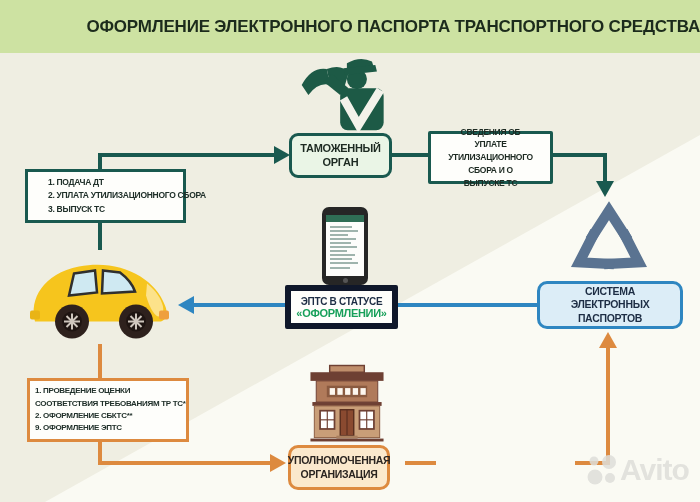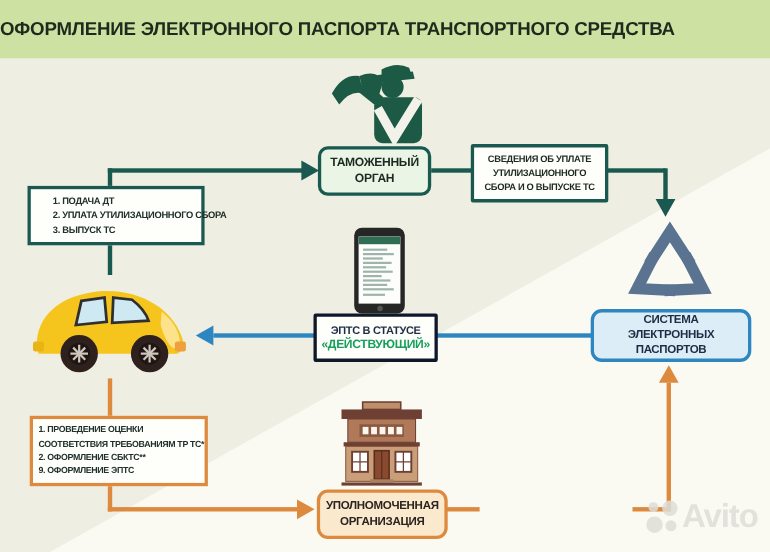--- a/index.html
+++ b/index.html
@@ -9,21 +9,21 @@
     font-family:"Liberation Sans",sans-serif;
     -webkit-font-smoothing:antialiased;
   }
   .wedge{
     position:absolute;left:0;top:0;width:700px;height:502px;
     background:#fafaf3;
     clip-path:polygon(45px 502px,700px 135px,700px 502px);
   }
   .banner{
     position:absolute;left:0;top:0;width:700px;height:53px;
-    background:#cde2a2;display:flex;align-items:center;justify-content:flex-start;
+    background:#cde2a2;display:flex;align-items:center;justify-content:flex-end;
   }
   .banner h1{
     margin:0;font-size:17px;font-weight:700;color:#1c2b1c;letter-spacing:-0.2px;
   }
   
   .line{position:absolute;}
   .g{background:#19594f;}
   .b{background:#2e86c1;}
   .o{background:#dd8a3f;}
   .ah{position:absolute;width:0;height:0;}
@@ -40,21 +40,21 @@
   .box{position:absolute;box-sizing:border-box;display:flex;flex-direction:column;
        align-items:center;justify-content:center;text-align:center;}
   .box .t{font-weight:700;letter-spacing:-0.3px;color:#1d2a22;}
   .customs-box{background:#eaf5e6;border:3px solid #19594f;border-radius:9px;}
   .ginfo-box{background:#fefefb;border:3px solid #19594f;border-radius:2px;}
   .list-box{background:#fefefb;align-items:flex-start;text-align:left;padding:4px 5px;}
   .list-box.green{border:3px solid #19594f;padding-left:20px;}
   .list-box.orange{border:3px solid #dd8a3f;}
   .list-line{font-weight:700;font-size:8.5px;letter-spacing:-0.3px;color:#20302a;
              line-height:1.55;white-space:nowrap;}
-  .epts-box{background:#fefefb;border:3px solid #0f172a;border-radius:2px;}
+  .epts-box{background:#fefefb;border:6px solid #0f172a;border-radius:2px;}
   .sep-box{background:#dcedf7;border:3px solid #2e86c1;border-radius:10px;}
   .org-box{background:#fbe9cd;border:3px solid #dd8a3f;border-radius:10px;}
   .oinfo-box{background:#fefefb;border:3px solid #dd8a3f;border-radius:2px;}
   .ic{position:absolute;}
   
   .phone{position:absolute;left:322px;top:207px;width:46px;height:78px;background:#262626;
          border-radius:7px;box-sizing:border-box;padding:8px 4px 9px 4px;}
   .phone .screen{width:100%;height:100%;background:#fdfdfb;position:relative;overflow:hidden;}
   .phone .bar{position:absolute;left:0;top:0;width:100%;height:7px;background:#2f6e55;}
   .phone .ln{position:absolute;left:4px;height:1.5px;background:#9fb4ad;}
@@ -195,46 +195,46 @@
       <rect x="41" y="74" width="22" height="3" fill="#a97f5e"></rect>
       <rect x="14" y="77" width="76" height="3" fill="#6e4033"></rect>
     </svg>
   </div>
 
   <div class="box customs-box" style="left:289px;top:133px;width:103px;height:45px;">
     <div class="t" style="font-size:11px;line-height:1.25;padding:0 6px;">ТАМОЖЕННЫЙ ОРГАН</div>
   </div>
 
   <div class="box ginfo-box" style="left:428px;top:131px;width:125px;height:53px;">
-    <div class="t" style="font-size:8.5px;line-height:1.5;padding:0 3px;">СВЕДЕНИЯ ОБ УПЛАТЕ УТИЛИЗАЦИОННОГО СБОРА И О ВЫПУСКЕ ТС</div>
+    <div class="t" style="font-size:8.5px;line-height:1.5;padding:0 20px;">СВЕДЕНИЯ ОБ УПЛАТЕ УТИЛИЗАЦИОННОГО СБОРА И О ВЫПУСКЕ ТС</div>
   </div>
 
   <div class="box list-box green" style="left:25px;top:169px;width:161px;height:54px;">
     <div class="list-line">1. ПОДАЧА ДТ</div>
     <div class="list-line">2. УПЛАТА УТИЛИЗАЦИОННОГО СБОРА</div>
     <div class="list-line">3. ВЫПУСК ТС</div>
   </div>
 
   <div class="box epts-box" style="left:285px;top:285px;width:113px;height:44px;">
     <div class="t" style="font-size:10px;color:#1d2d44;">ЭПТС В СТАТУСЕ</div>
-    <div class="t" style="font-size:11px;color:#17a05a;">«ДЕЙСТВУЮЩИЙ»</div>
+    <div class="t" style="font-size:11px;color:#17a05a;">«ОФОРМЛЕНИИ»</div>
   </div>
 
   <div class="box sep-box" style="left:537px;top:281px;width:146px;height:48px;">
     <div class="t" style="font-size:10.5px;line-height:1.3;color:#1d2d44;padding:0 24px;">СИСТЕМА ЭЛЕКТРОННЫХ ПАСПОРТОВ</div>
   </div>
 
   <div class="box list-box orange" style="left:27px;top:378px;width:162px;height:64px;">
     <div class="list-line" style="font-size:8px;">1. ПРОВЕДЕНИЕ ОЦЕНКИ</div>
     <div class="list-line" style="font-size:8px;">СООТВЕТСТВИЯ ТРЕБОВАНИЯМ ТР ТС*</div>
     <div class="list-line" style="font-size:8px;">2. ОФОРМЛЕНИЕ СБКТС**</div>
     <div class="list-line" style="font-size:8px;">9. ОФОРМЛЕНИЕ ЭПТС</div>
   </div>
 
-  <div class="box org-box" style="left:288px;top:445px;width:119px;height:45px;">
+  <div class="box org-box" style="left:288px;top:445px;width:102px;height:45px;">
     <div class="t" style="font-size:10.5px;line-height:1.3;padding:0 4px;color:#2a2420;">УПОЛНОМОЧЕННАЯ ОРГАНИЗАЦИЯ</div>
   </div>
 
 
   <div class="avito">
     <svg width="34" height="36" viewBox="0 0 34 36">
       <g fill="#dededa">
         <circle cx="8" cy="9" r="4.5"></circle>
         <circle cx="23" cy="10" r="7"></circle>
         <circle cx="9" cy="25" r="7.5"></circle>

